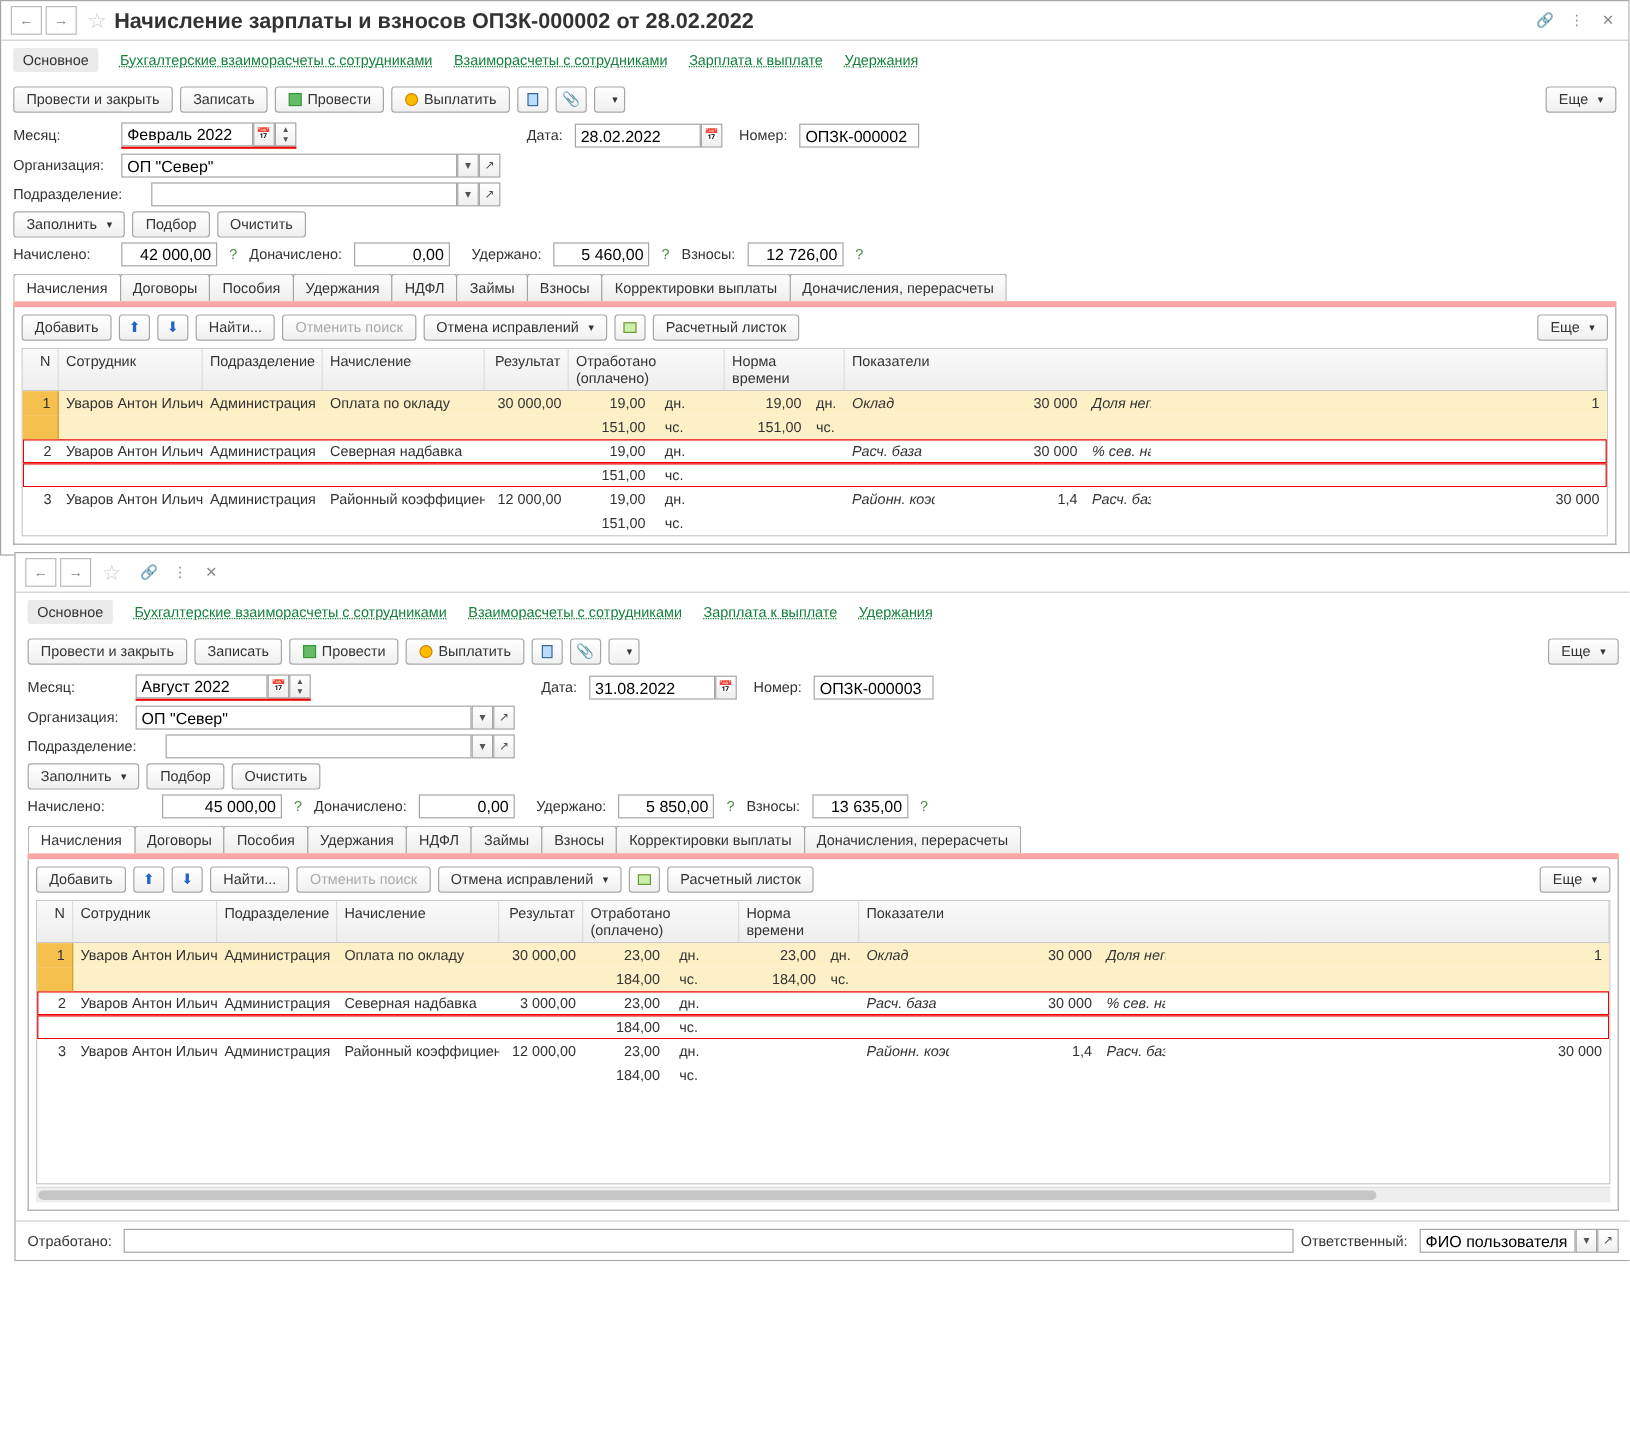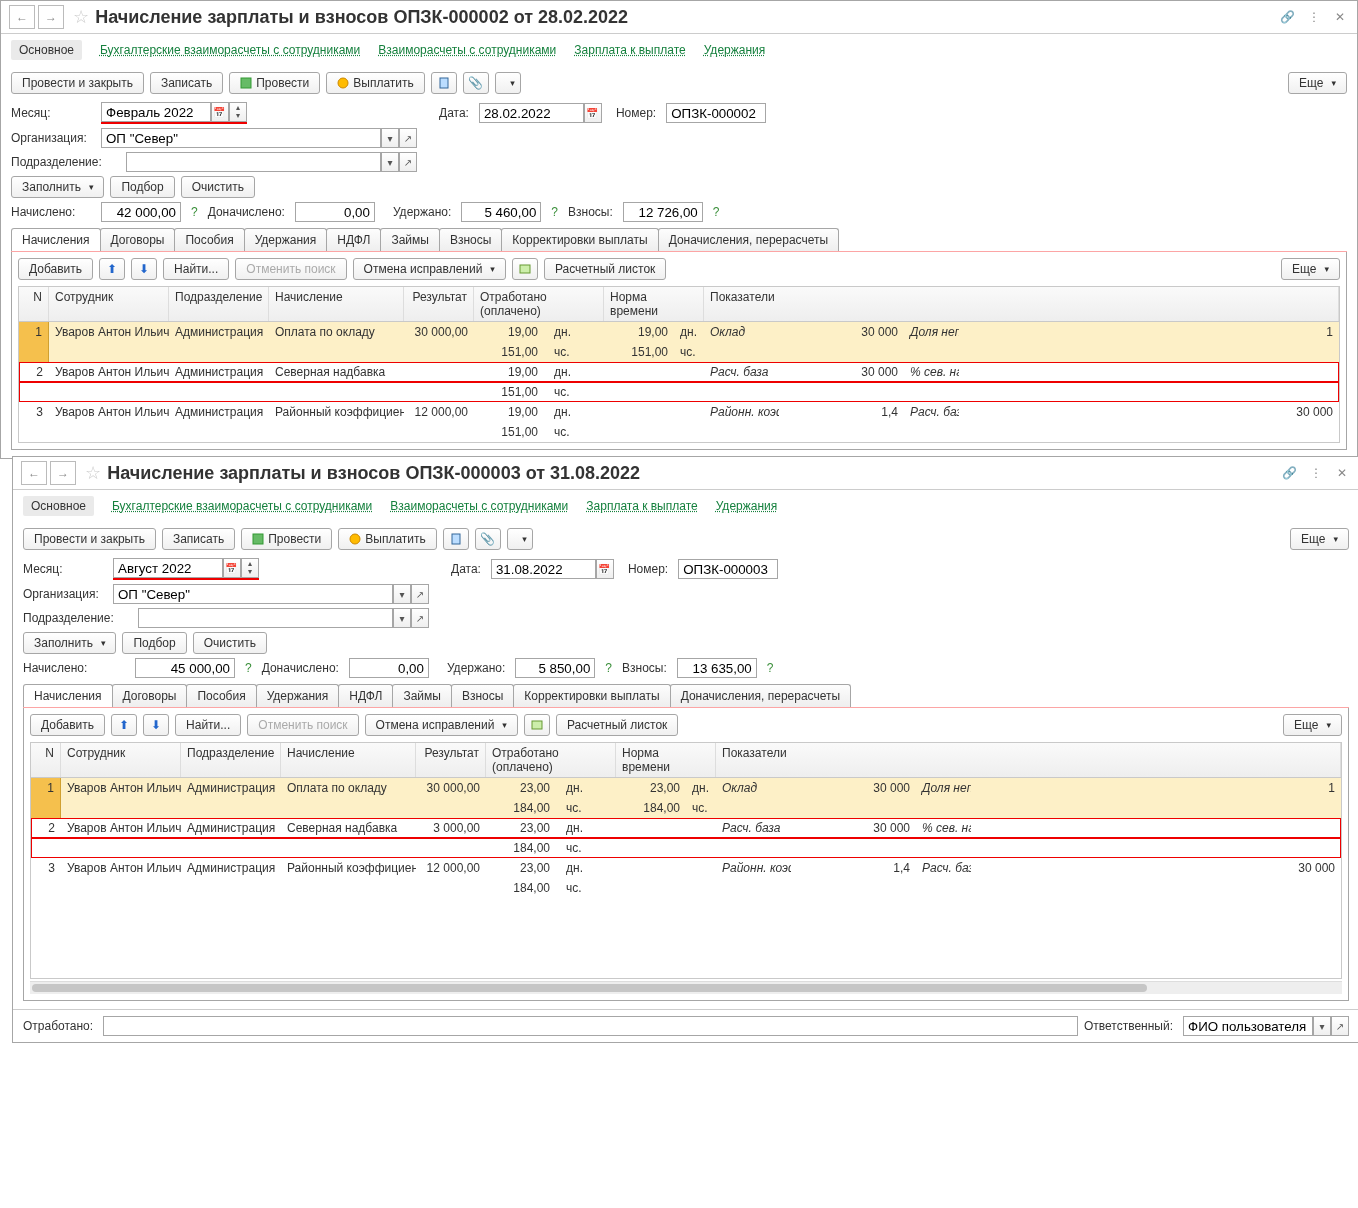--- a/index.html
+++ b/index.html
@@ -18,21 +18,21 @@
 .btn.dropdown::after { content:"▾"; margin-left:4px; font-size:9px; }
 .btn.disabled { color:#aaa; }
 .spacer { flex:1; }
 .form-row { display:flex; align-items:center; padding:2px 10px; gap:6px; }
 .form-label { white-space:nowrap; padding-right:4px; }
 .input { border:1px solid #a6a6a6; height:20px; box-sizing:border-box; padding:0 4px; background:#fff; }
 .input.ro { text-align:right; }
 .red-underline { border-bottom:2px solid #e00; }
 .field-btn { border:1px solid #a6a6a6; background:linear-gradient(#fff,#efefef); width:18px; height:20px; box-sizing:border-box; display:flex; align-items:center; justify-content:center; font-size:10px; color:#555; cursor:pointer; }
 .qmark { color:#3a8f3a; margin:0 4px; cursor:pointer; }
-.tabs { display:flex; border-bottom:1px solid #fca5a5; margin:4px 10px 0 10px; }
+.tabs { display:flex; border-bottom:5px solid #fca5a5; margin:4px 10px 0 10px; }
 .tab { border:1px solid #a6a6a6; border-bottom:none; padding:4px 10px; background:linear-gradient(#fdfdfd,#eee); margin-right:-1px; cursor:pointer; border-radius:3px 3px 0 0; }
 .tab.active { background:#fff; position:relative; z-index:2; }
 .tab-body { border:1px solid #a6a6a6; border-top:none; margin:0 10px 8px 10px; padding:6px; }
 .sub-toolbar { display:flex; gap:6px; align-items:center; }
 .table { border:1px solid #c9c9c9; margin-top:6px; }
 .thead { display:flex; background:linear-gradient(#fafafa,#eee); border-bottom:1px solid #c9c9c9; }
 .th { border-right:1px solid #ddd; padding:3px 6px; font-weight:normal; color:#333; box-sizing:border-box; overflow:hidden; }
 .tbody .tr { display:flex; }
 .td { padding:3px 6px; box-sizing:border-box; overflow:hidden; white-space:nowrap; }
 .num { text-align:right; }
@@ -299,21 +299,20 @@
       </div>
     </div>
   </div>
 </div>
 
 <div class="window win2-offset">
   <div class="title-row">
     <div class="nav-btn">←</div>
     <div class="nav-btn">→</div>
     <div class="star">☆</div>
-    <div class="doc-title">Начисление зарплаты и взносов ОПЗК-000003 от 31.08.2022</div>
     <div class="title-icon">🔗</div>
     <div class="title-icon">⋮</div>
     <div class="title-icon">✕</div>
   </div>
 
   <div class="navbar">
     <span class="navbar-item active">Основное</span>
     <span class="navbar-item">Бухгалтерские взаиморасчеты с сотрудниками</span>
     <span class="navbar-item">Взаиморасчеты с сотрудниками</span>
     <span class="navbar-item">Зарплата к выплате</span>

